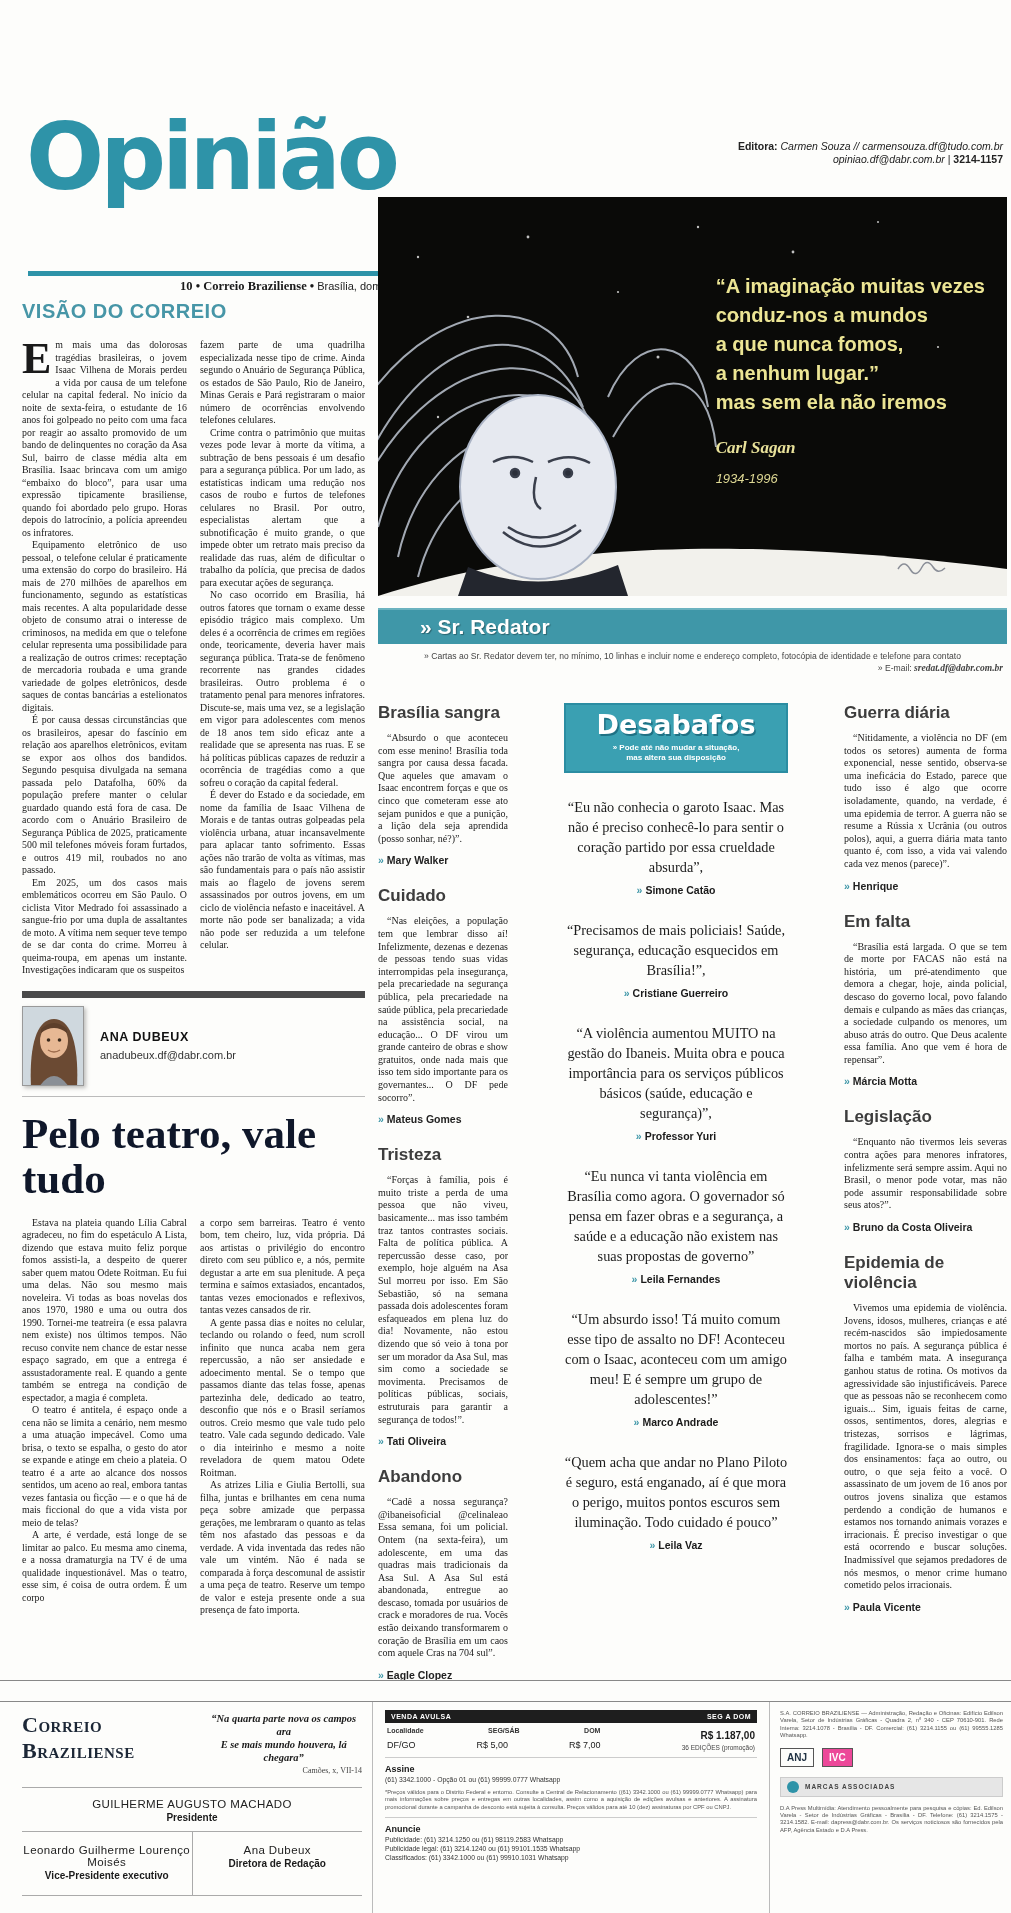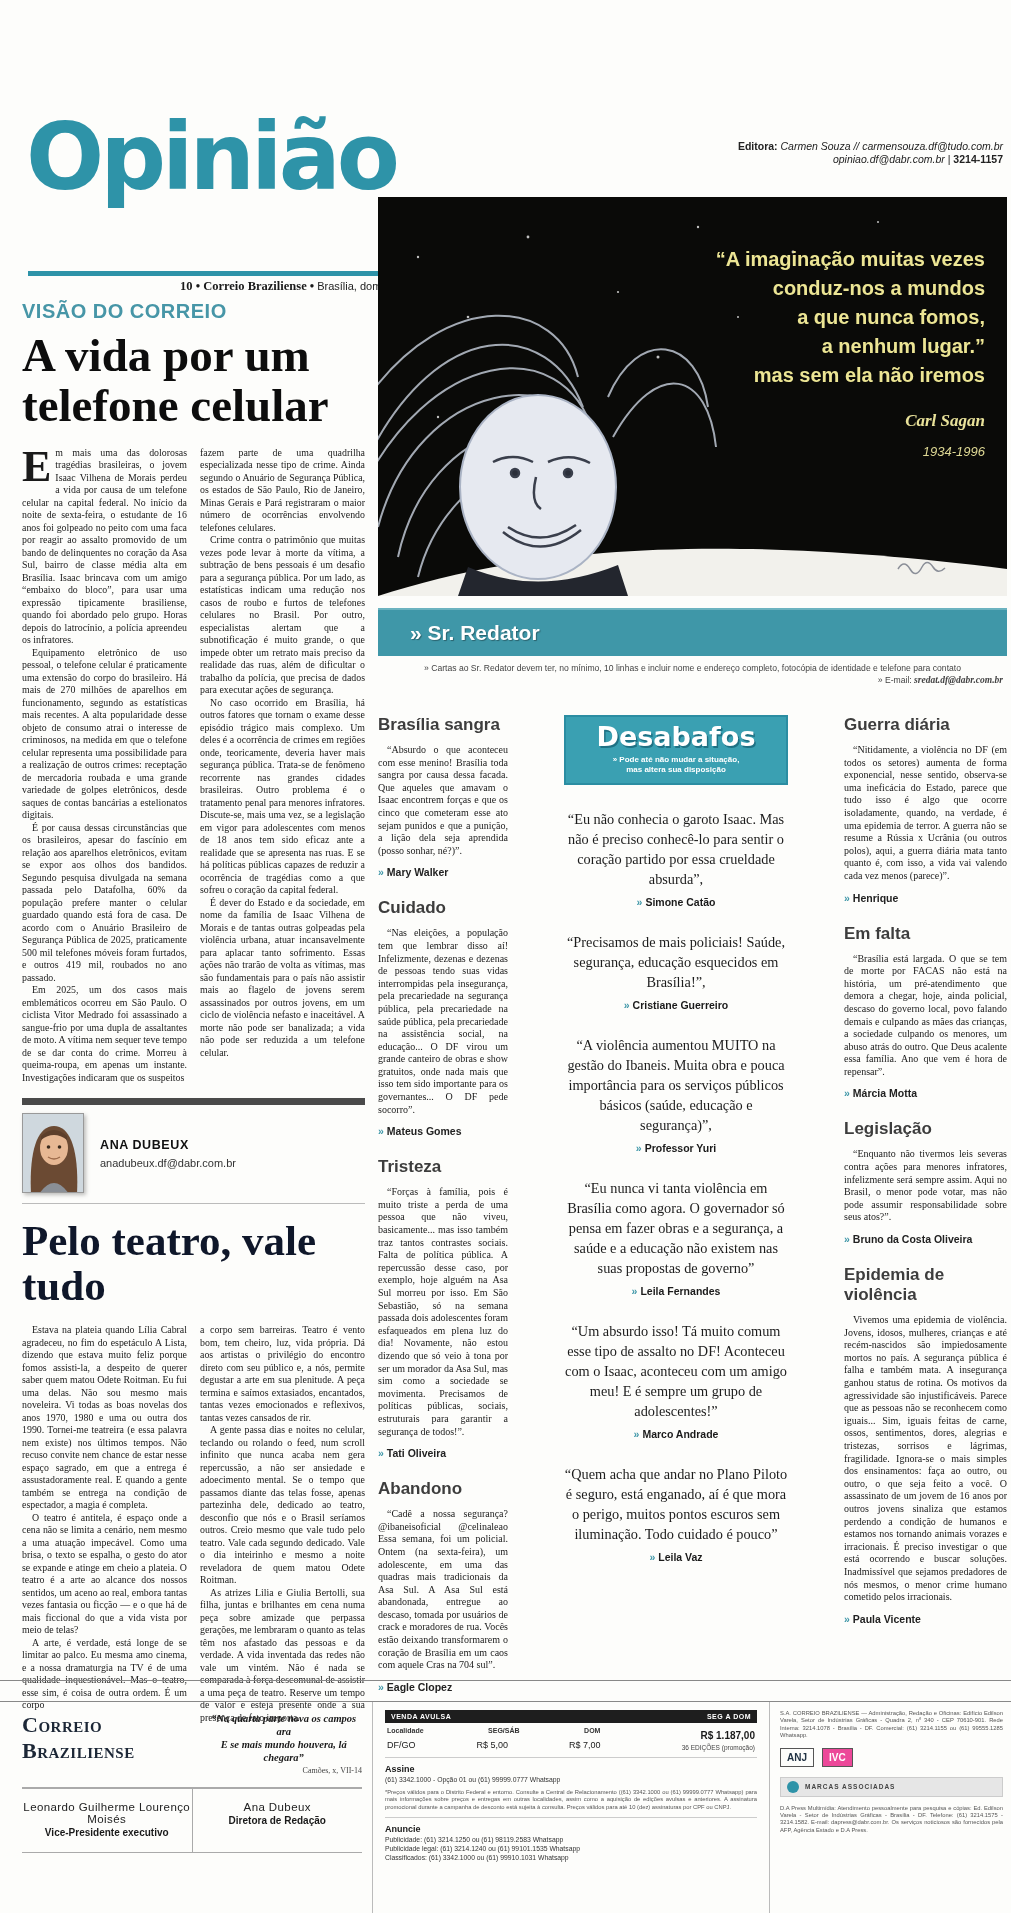--- a/index.html
+++ b/index.html
@@ -35,30 +35,30 @@
   .portrait { width:62px; height:80px; border:1px solid #999; background:#e8ded2; flex:0 0 auto;
               box-shadow:2px 2px 4px rgba(0,0,0,.25); overflow:hidden; }
   .author-name { font-family:"Liberation Sans", sans-serif; font-weight:700; font-size:12.5px;
                  letter-spacing:.6px; color:#111; }
   .author-mail { font-family:"Liberation Sans", sans-serif; font-size:11px; color:#333; margin-top:5px; }
   .headline2 { font-size:43px; font-weight:700; line-height:1.05; margin-top:14px; color:#0f172a; }
 
   
   .right-block { position:absolute; left:378px; top:197px; width:629px; }
   .illo { position:relative; width:629px; height:399px; background:#0a0a08; overflow:hidden; }
-  .illo-quote { position:absolute; right:22px; top:48px; text-align:right;
+  .illo-quote { position:absolute; right:22px; top:75px; text-align:left;
                 font-family:"Liberation Sans", sans-serif; font-weight:700; font-size:20px;
                 line-height:29px; color:#ece594; }
   .illo-author { margin-top:16px; font-family:"Liberation Serif", serif; font-style:italic;
                  font-weight:700; font-size:17px; color:#e9e29a; }
   .illo-years { font-style:italic; font-size:13px; font-weight:400; color:#ded894; margin-top:2px; }
 
   
-  .sr-bar { margin-top:12px; height:48px; background:#3f97a8; display:flex; align-items:center;
-            padding-left:32px; border-top:2px solid #6cb3c0; }
+  .sr-bar { margin-top:12px; height:36px; background:#3f97a8; display:flex; align-items:center;
+            padding-left:42px; border-top:2px solid #6cb3c0; }
   .sr-bar span { font-family:"Liberation Sans", sans-serif; font-weight:700; font-size:21px;
                  color:#fff; text-shadow:1px 1px 1px rgba(0,0,0,.35); }
   .sr-note { margin-top:7px; font-family:"Liberation Sans", sans-serif; font-size:8.6px;
              color:#444; text-align:center; }
   .sr-note2 { margin-top:2px; text-align:right; font-family:"Liberation Sans", sans-serif;
               font-size:8.6px; color:#444; padding-right:4px; }
   .sr-note2 .mail { font-style:italic; font-family:"Liberation Serif", serif; font-weight:700; font-size:9.5px; }
 
   .letters { display:flex; justify-content:space-between; margin-top:30px; }
   .lcolA { width:130px; } .lcolB { width:224px; } .lcolC { width:163px; }
@@ -136,21 +136,20 @@
       <span>|</span>
       <b>3214-1157</b></div>
   </div>
   <div class="folio-line">
     <span class="folio">10 • Correio Braziliense •</span>
     <span class="date">Brasília, domingo, 19 de outubro de 2025</span>
   </div>
 
   <div class="left-block">
     <div class="kicker">VISÃO DO CORREIO</div>
-    <div class="headline1">A vida por um telefone celular</div>
     <div class="article">
       <div class="acol">
         <p class="nofirst"><span class="dropcap">E</span><span>m mais uma das dolorosas tragédias brasileiras, o jovem Isaac Vilhena de Morais perdeu a vida por causa de um telefone celular na capital federal. No início da noite de sexta-feira, o estudante de 16 anos foi golpeado no peito com uma faca por reagir ao assalto promovido de um bando de delinquentes no coração da Asa Sul, bairro de classe média alta em Brasília. Isaac brincava com um amigo “embaixo do bloco”, para usar uma expressão tipicamente brasiliense, quando foi abordado pelo grupo. Horas depois do latrocínio, a polícia apreendeu os infratores.</span></p>
         <p>Equipamento eletrônico de uso pessoal, o telefone celular é praticamente uma extensão do corpo do brasileiro. Há mais de 270 milhões de aparelhos em funcionamento, segundo as estatísticas mais recentes. A alta popularidade desse objeto de consumo atrai o interesse de criminosos, na medida em que o telefone celular representa uma possibilidade para a realização de outros crimes: receptação de mercadoria roubada e uma grande variedade de golpes eletrônicos, desde saques de contas bancárias a estelionatos digitais.</p>
         <p>É por causa dessas circunstâncias que os brasileiros, apesar do fascínio em relação aos aparelhos eletrônicos, evitam se expor aos olhos dos bandidos. Segundo pesquisa divulgada na semana passada pelo Datafolha, 60% da população prefere manter o celular guardado quando está fora de casa. De acordo com o Anuário Brasileiro de Segurança Pública de 2025, praticamente 500 mil telefones móveis foram furtados, e outros 419 mil, roubados no ano passado.</p>
         <p>Em 2025, um dos casos mais emblemáticos ocorreu em São Paulo. O ciclista Vitor Medrado foi assassinado a sangue-frio por uma dupla de assaltantes de moto. A vítima nem sequer teve tempo de se dar conta do crime. Morreu à queima-roupa, em apenas um instante. Investigações indicaram que os suspeitos</p>
       </div>
       <div class="acol">
         <p class="nofirst">fazem parte de uma quadrilha especializada nesse tipo de crime. Ainda segundo o Anuário de Segurança Pública, os estados de São Paulo, Rio de Janeiro, Minas Gerais e Pará registraram o maior número de ocorrências envolvendo telefones celulares.</p>
         <p>Crime contra o patrimônio que muitas vezes pode levar à morte da vítima, a subtração de bens pessoais é um desafio para a segurança pública. Por um lado, as estatísticas indicam uma redução nos casos de roubo e furtos de telefones celulares no Brasil. Por outro, especialistas alertam que a subnotificação é muito grande, o que impede obter um retrato mais preciso da realidade das ruas, além de dificultar o trabalho da polícia, que precisa de dados para executar ações de segurança.</p>
@@ -317,20 +316,24 @@
       <div class="f-left">
         <div class="f-mast-row">
           <div class="mast">Correio Braziliense</div>
           <div class="f-quote">
             <div>“Na quarta parte nova os campos ara</div>
             <div>E se mais mundo houvera, lá chegara”</div>
             <span class="attr">Camões, x, VII-14</span>
           </div>
         </div>
         <div class="f-rule"></div>
+        <div class="f-pres">
+          <div class="f-name">GUILHERME AUGUSTO MACHADO</div>
+          <div class="f-role">Presidente</div>
+        </div>
         <div class="f-two">
           <div class="cell">
             <div class="f-name">Leonardo Guilherme Lourenço Moisés</div>
             <div class="f-role">Vice-Presidente executivo</div>
           </div>
           <div class="cell">
             <div class="f-name">Ana Dubeux</div>
             <div class="f-role">Diretora de Redação</div>
           </div>
         </div>

